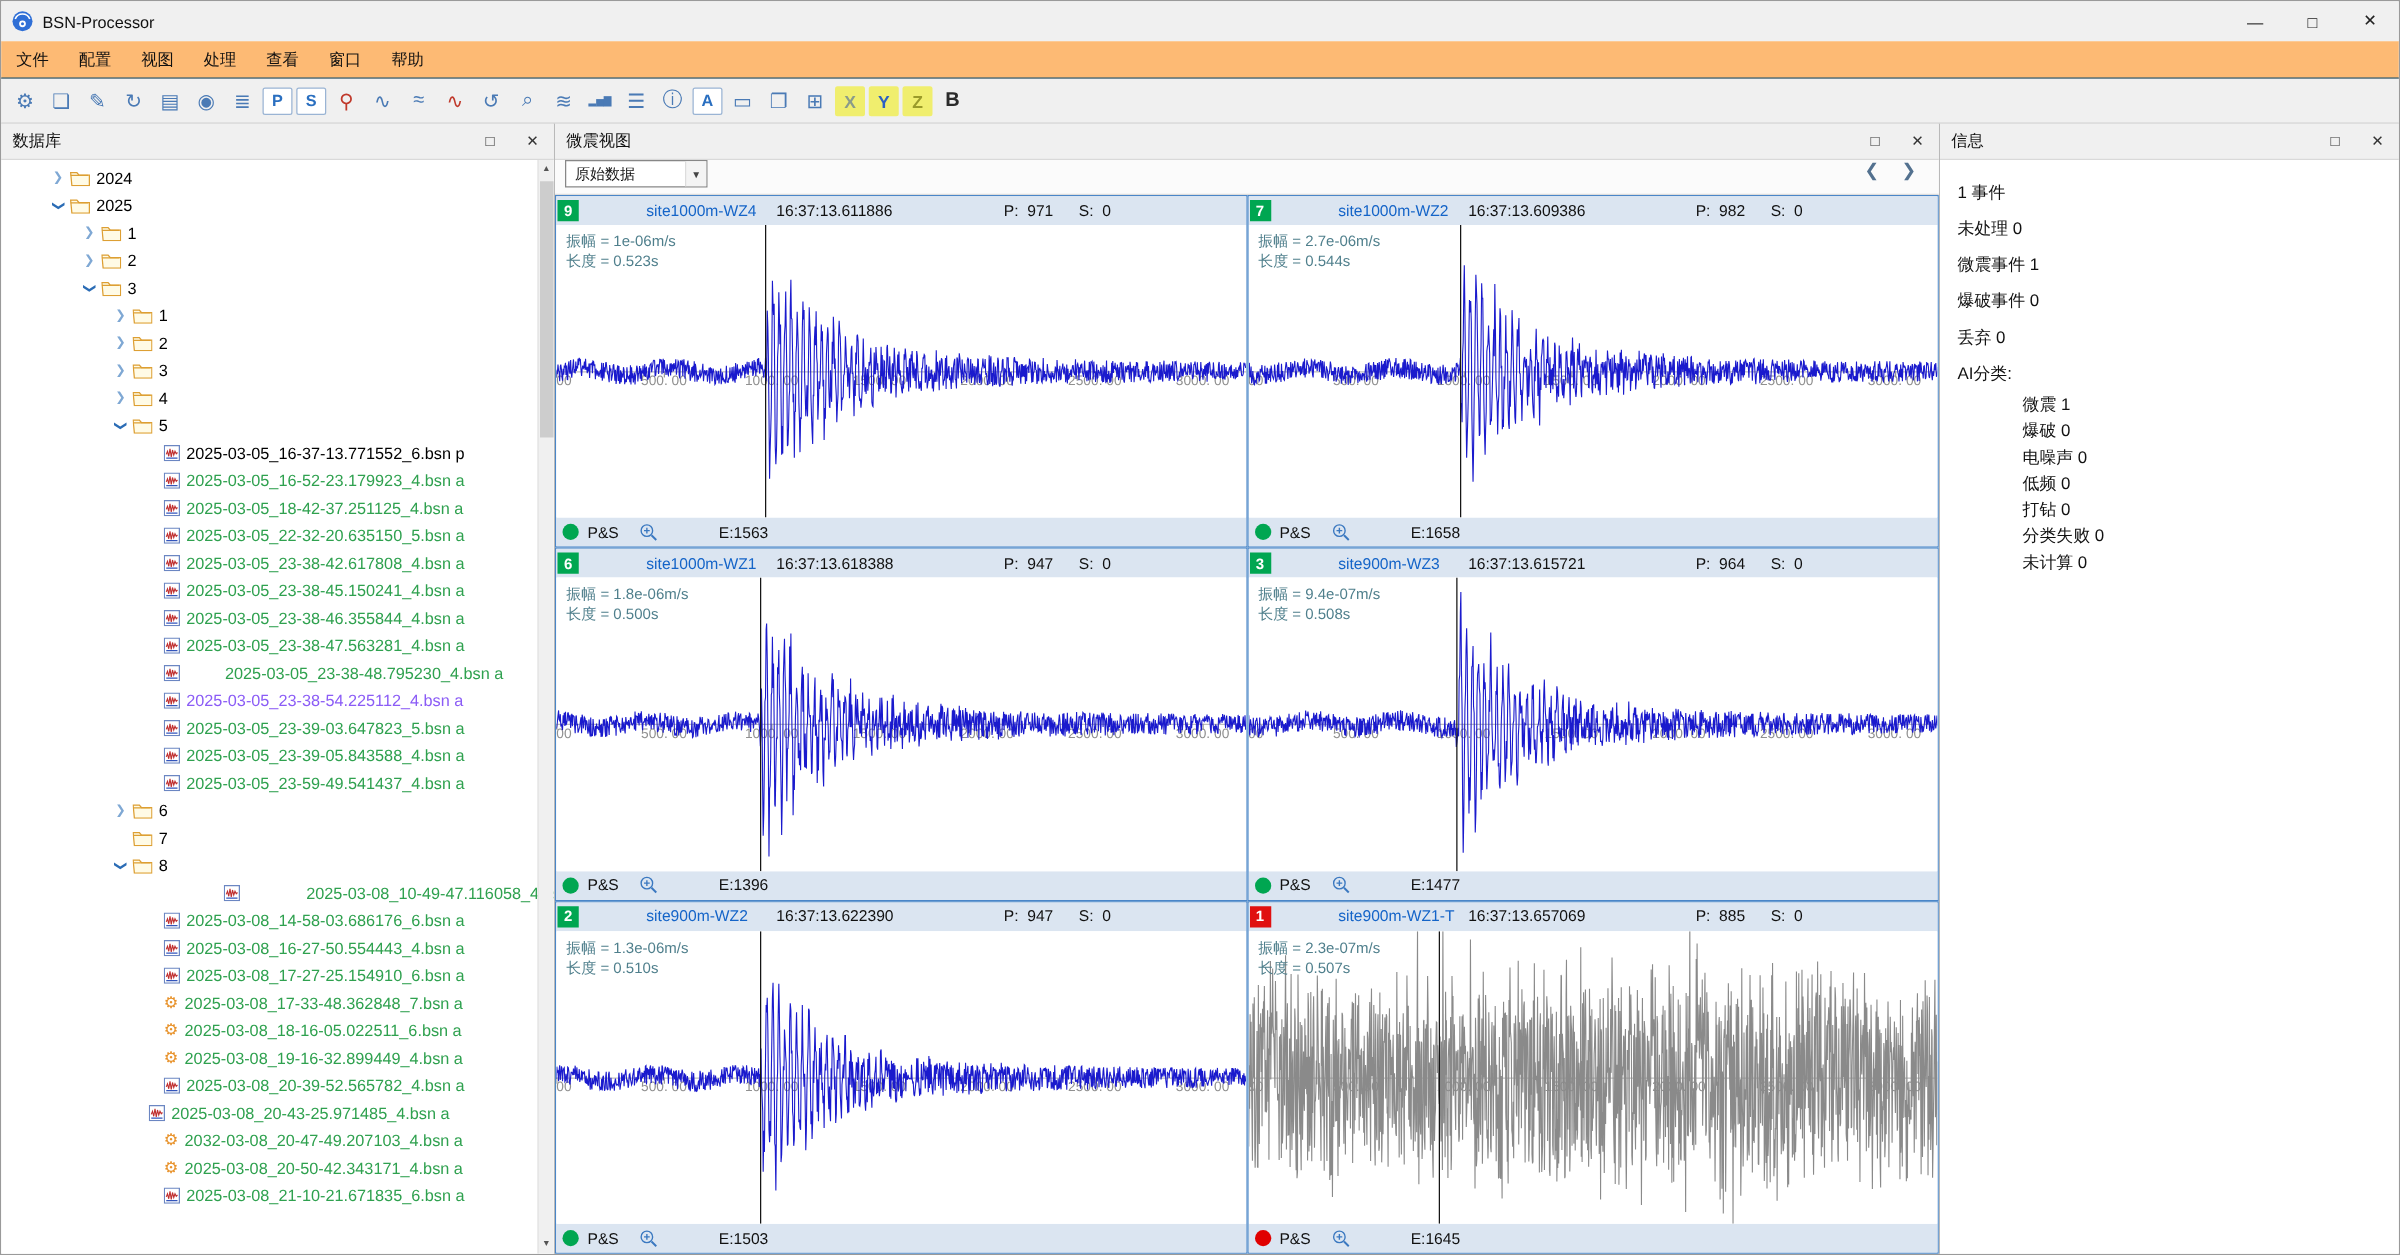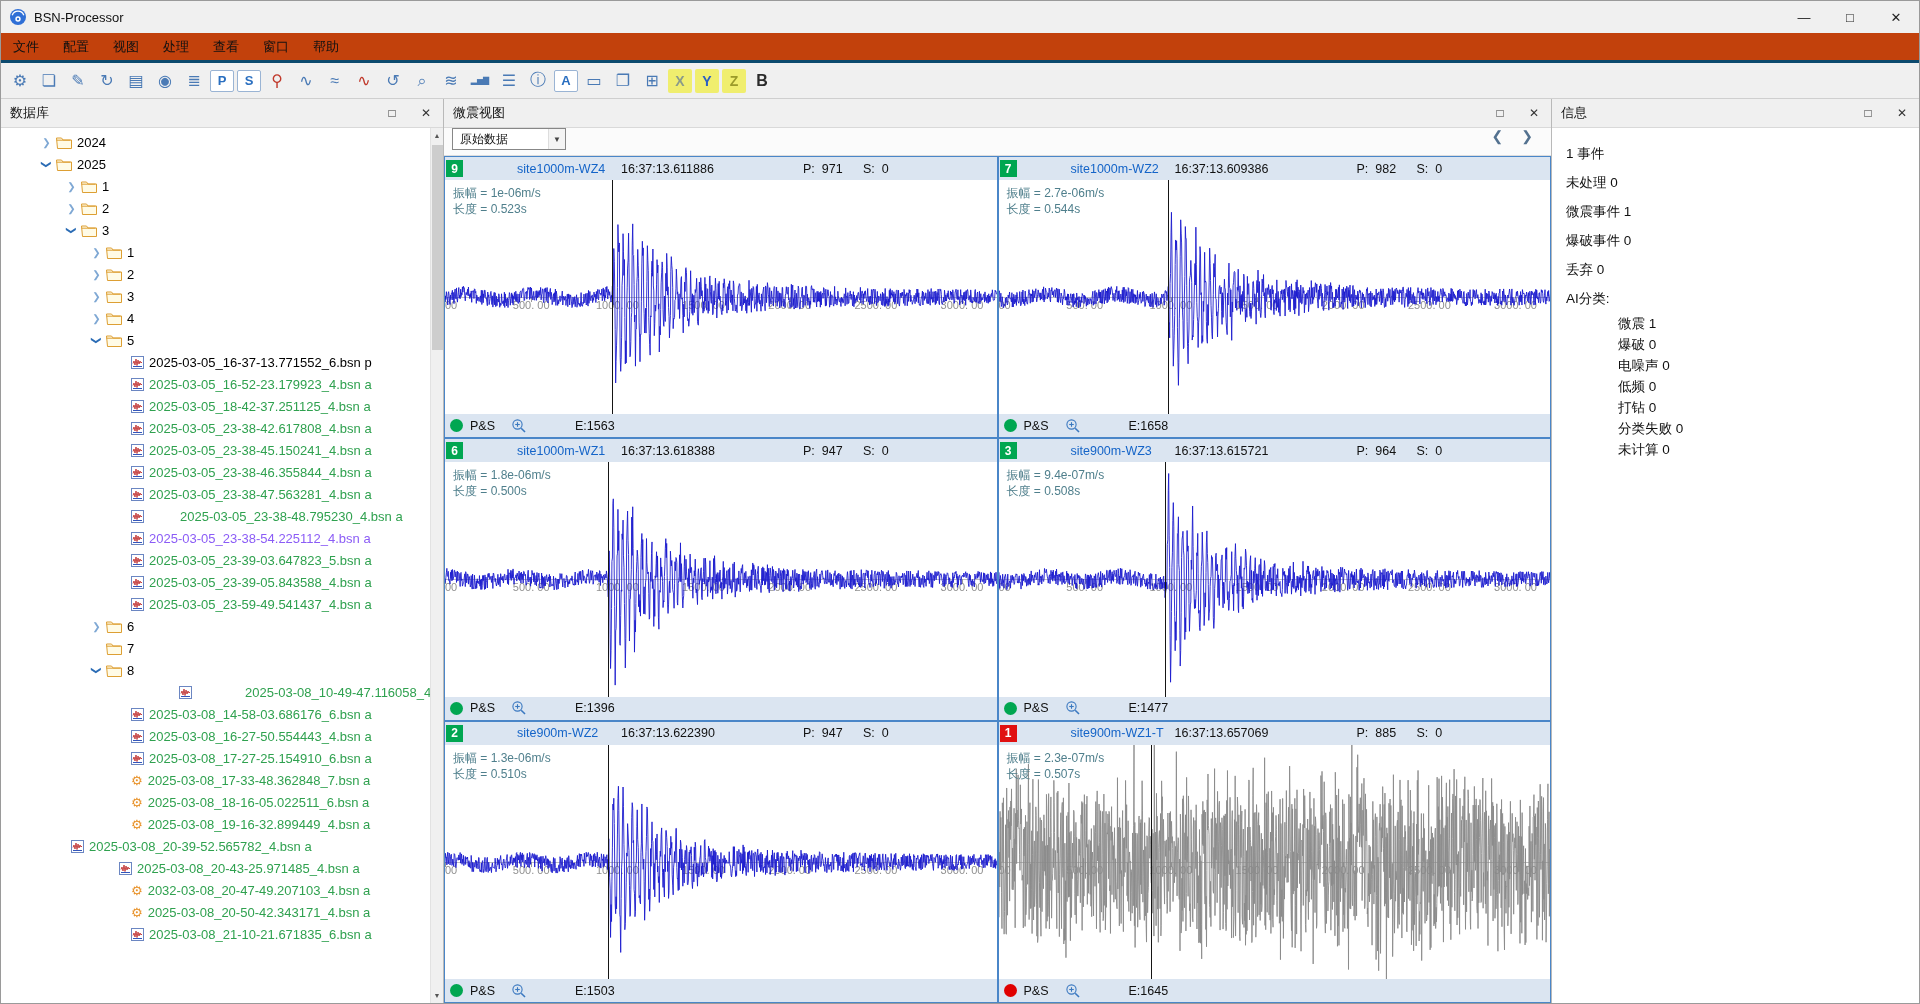--- a/index.html
+++ b/index.html
@@ -4,21 +4,21 @@
 <style>
 *{box-sizing:border-box;margin:0;padding:0}
 html,body{width:1920px;height:1004px;overflow:hidden}
 body{font-family:"Liberation Sans","DejaVu Sans",sans-serif;background:#fff;color:#111;font-size:13px}
 .app{display:flex;flex-direction:column;width:100%;height:100%;border:1px solid #9a9a9a}
 .titlebar{height:32px;background:#f0f0f0;display:flex;align-items:center;flex:0 0 auto}
 .app-icon{margin-left:8px;display:flex}
 .title-text{margin-left:7px;font-size:13px}
 .win-controls{margin-left:auto;display:flex;height:100%}
 .win-btn{width:46px;height:100%;display:flex;align-items:center;justify-content:center;font-size:13px;color:#222}
-.menubar{height:30px;background:#c2410c;display:flex;align-items:flex-end;border-bottom:3px solid #0c4a6e;flex:0 0 auto}
+.menubar{height:30px;background:#fdba74;display:flex;align-items:flex-end;border-bottom:1px solid #0c4a6e;flex:0 0 auto}
 .menu-item{padding:0 12px;height:100%;display:flex;align-items:center}
 .toolbar{height:36px;background:#f0f0f0;display:flex;align-items:center;padding-left:6px;gap:3px;border-bottom:1px solid #cfcfcf;flex:0 0 auto}
 .tbtn{min-width:26px;height:26px;display:flex;align-items:center;justify-content:center;font-size:16px;color:#3f72ad;border-radius:2px}
 .tbtn.boxed{border:1px solid #9ab4d4;background:#fff;font-weight:bold;font-size:13px;min-width:24px;width:24px;height:22px}
 .tbtn.hl{background:#f0ee6e;font-weight:bold;font-size:14px;min-width:24px;width:24px;height:24px}
 .tbtn.bold{font-weight:bold;font-size:16px}
 .main{flex:1;display:flex;min-height:0}
 .panel{display:flex;flex-direction:column;min-height:0}
 #dbPanel{width:443px;flex:0 0 auto;border-right:1px solid #b9b9b9}
 #wvPanel{width:1108px;flex:0 0 auto;border-right:1px solid #b9b9b9}
@@ -276,20 +276,31 @@
           </div>
           <div class="trow" style="padding-left: 112px;">
             <span class="chev"></span>
             <span class="ticon">
               <svg width="13" height="13" viewBox="0 0 13 13">
                 <rect x="0.5" y="0.5" width="12" height="12" fill="#ffffff" stroke="#6b86c2"></rect>
                 <polyline points="2,7.5 3,5 4,9 5,3 6,9.5 7,4 8,8 9,5 10,7 11,6" fill="none" stroke="#c03030" stroke-width="0.9"></polyline>
                 <line x1="2" y1="10.5" x2="11" y2="10.5" stroke="#3355bb" stroke-width="1"></line>
               </svg>
             </span>
+            <span class="tlabel" style="color: rgb(47, 161, 79);">2025-03-05_22-32-20.635150_5.bsn a</span>
+          </div>
+          <div class="trow" style="padding-left: 112px;">
+            <span class="chev"></span>
+            <span class="ticon">
+              <svg width="13" height="13" viewBox="0 0 13 13">
+                <rect x="0.5" y="0.5" width="12" height="12" fill="#ffffff" stroke="#6b86c2"></rect>
+                <polyline points="2,7.5 3,5 4,9 5,3 6,9.5 7,4 8,8 9,5 10,7 11,6" fill="none" stroke="#c03030" stroke-width="0.9"></polyline>
+                <line x1="2" y1="10.5" x2="11" y2="10.5" stroke="#3355bb" stroke-width="1"></line>
+              </svg>
+            </span>
             <span class="tlabel" style="color: rgb(47, 161, 79);">2025-03-05_23-38-42.617808_4.bsn a</span>
           </div>
           <div class="trow" style="padding-left: 112px;">
             <span class="chev"></span>
             <span class="ticon">
               <svg width="13" height="13" viewBox="0 0 13 13">
                 <rect x="0.5" y="0.5" width="12" height="12" fill="#ffffff" stroke="#6b86c2"></rect>
                 <polyline points="2,7.5 3,5 4,9 5,3 6,9.5 7,4 8,8 9,5 10,7 11,6" fill="none" stroke="#c03030" stroke-width="0.9"></polyline>
                 <line x1="2" y1="10.5" x2="11" y2="10.5" stroke="#3355bb" stroke-width="1"></line>
               </svg>
@@ -455,21 +466,21 @@
           <div class="trow" style="padding-left: 112px;">
             <span class="chev"></span>
             <span class="ticon gear">⚙</span>
             <span class="tlabel" style="color: rgb(47, 161, 79);">2025-03-08_18-16-05.022511_6.bsn a</span>
           </div>
           <div class="trow" style="padding-left: 112px;">
             <span class="chev"></span>
             <span class="ticon gear">⚙</span>
             <span class="tlabel" style="color: rgb(47, 161, 79);">2025-03-08_19-16-32.899449_4.bsn a</span>
           </div>
-          <div class="trow" style="padding-left: 52px;">
+          <div class="trow" style="padding-left: 112px;">
             <span class="chev"></span>
             <span class="ticon">
               <svg width="13" height="13" viewBox="0 0 13 13">
                 <rect x="0.5" y="0.5" width="12" height="12" fill="#ffffff" stroke="#6b86c2"></rect>
                 <polyline points="2,7.5 3,5 4,9 5,3 6,9.5 7,4 8,8 9,5 10,7 11,6" fill="none" stroke="#c03030" stroke-width="0.9"></polyline>
                 <line x1="2" y1="10.5" x2="11" y2="10.5" stroke="#3355bb" stroke-width="1"></line>
               </svg>
             </span>
             <span class="tlabel" style="color: rgb(47, 161, 79);">2025-03-08_20-39-52.565782_4.bsn a</span>
           </div>

